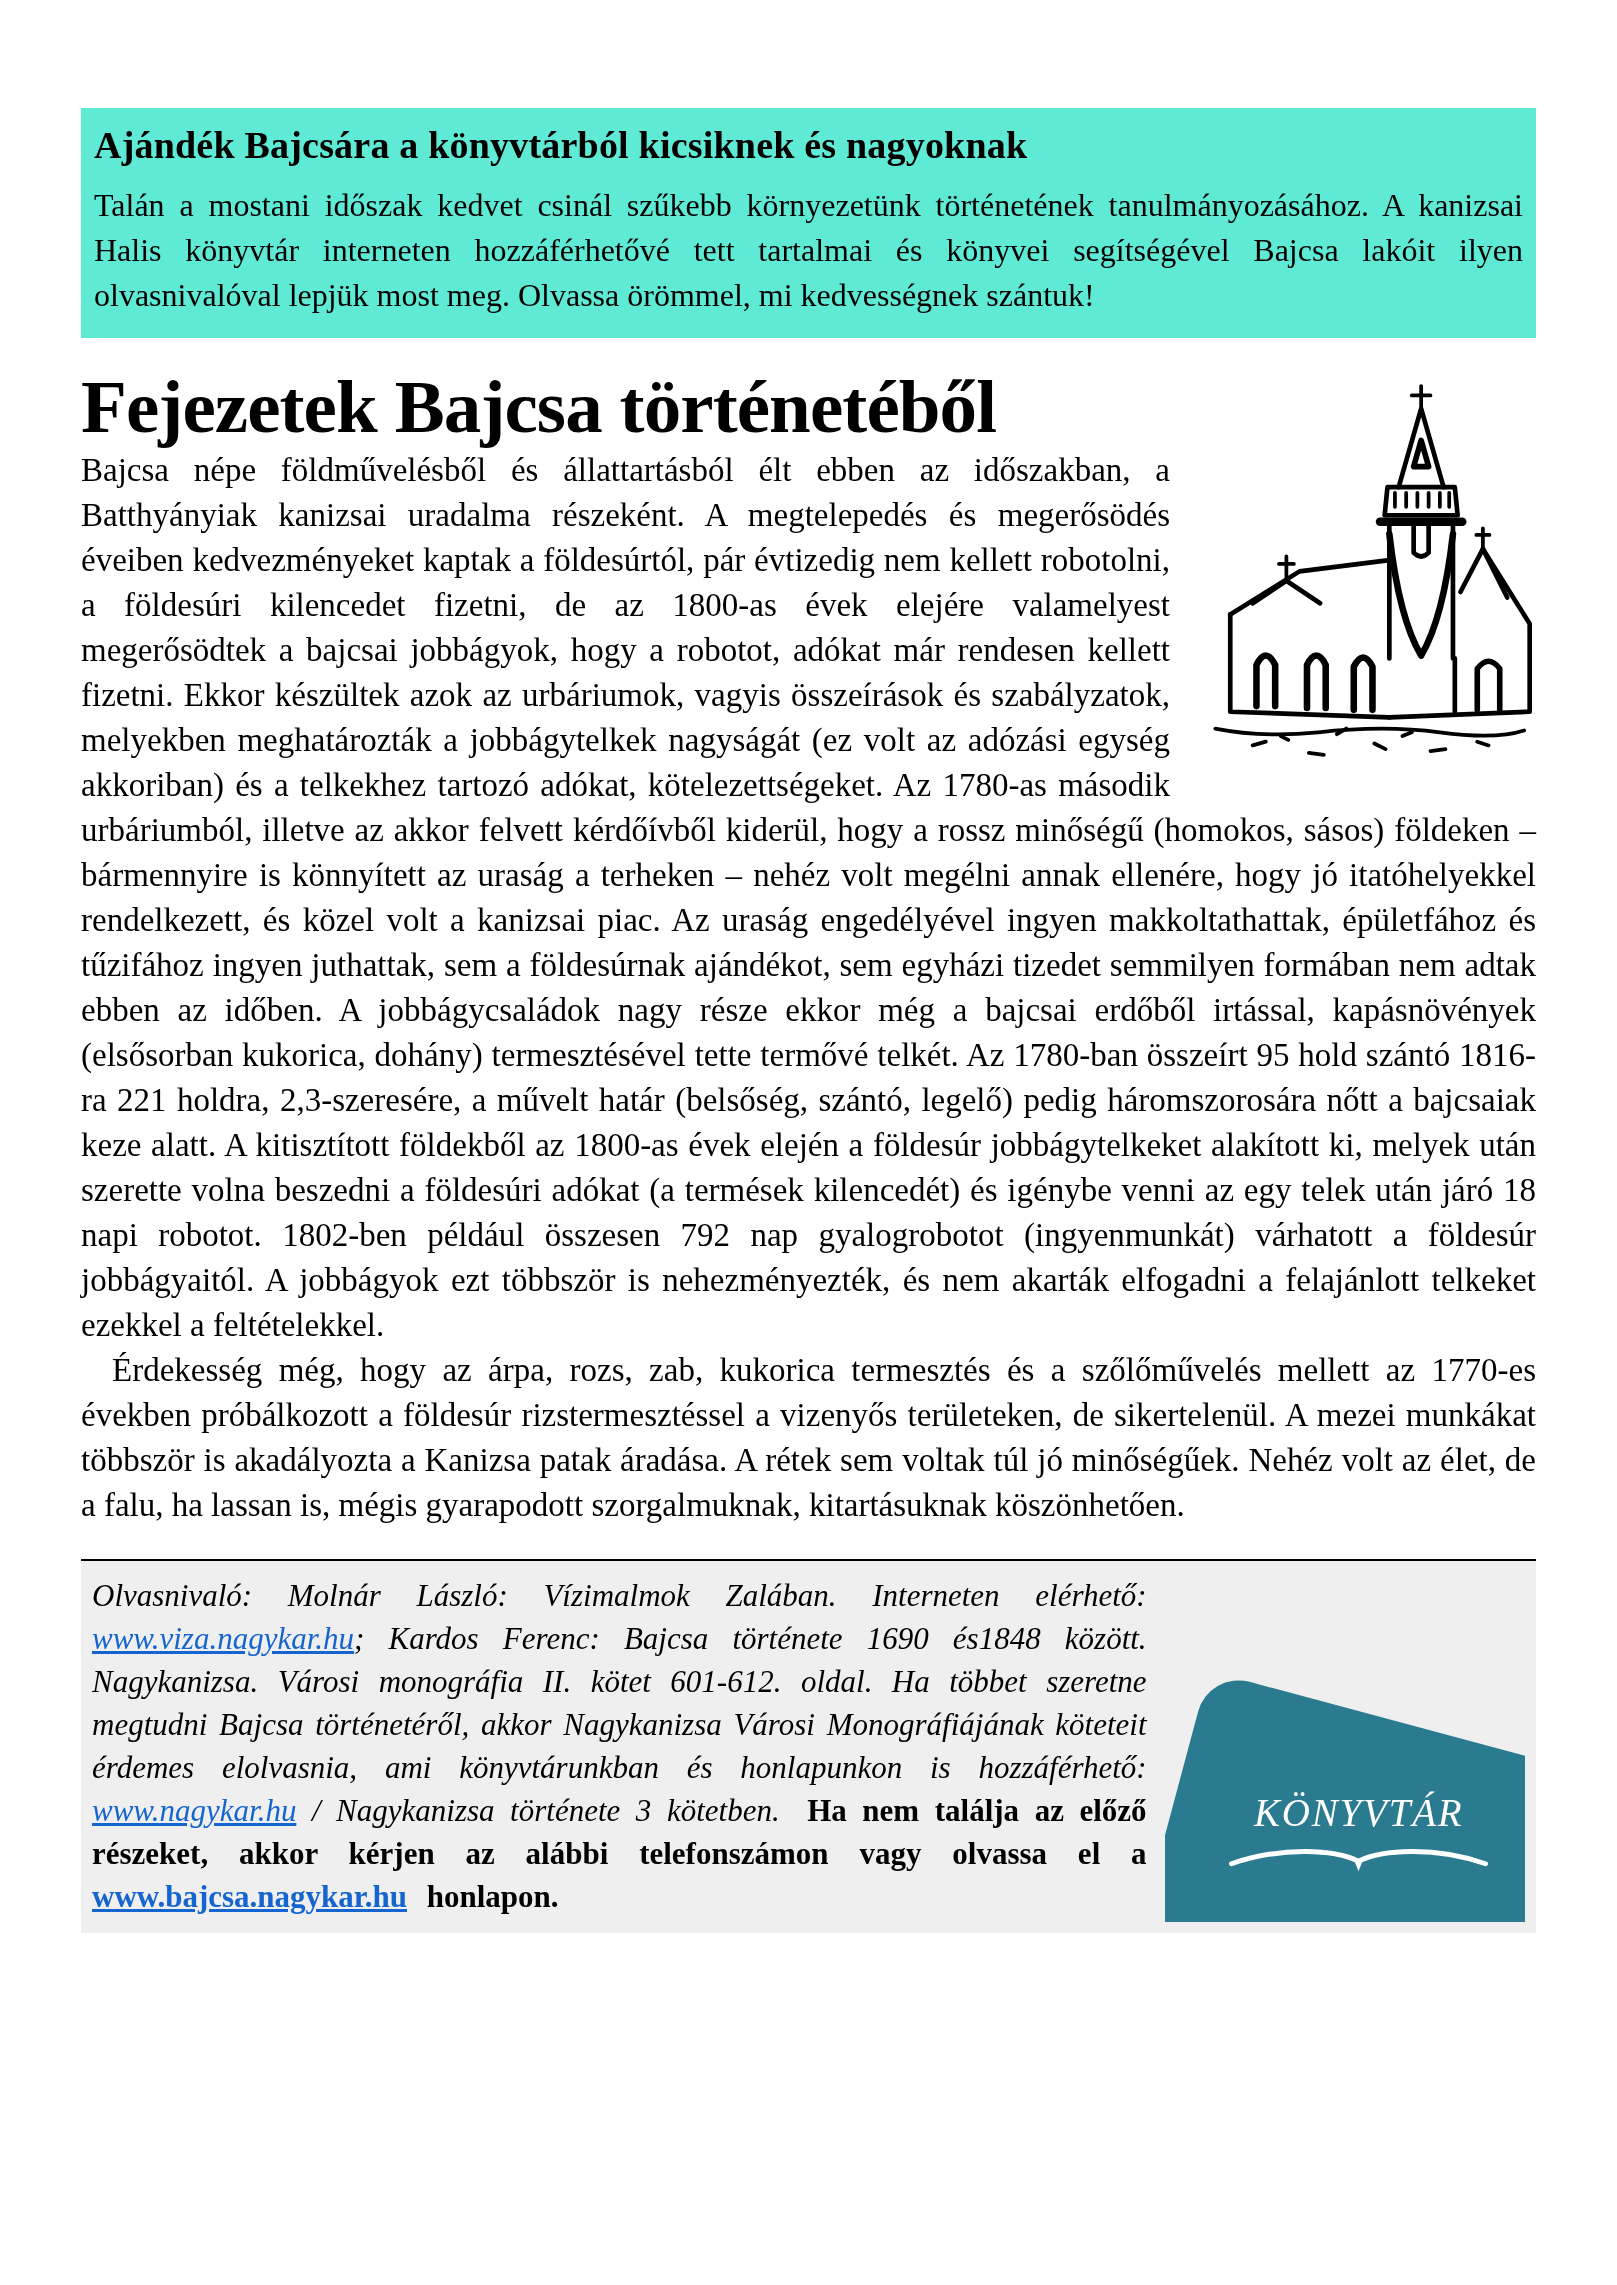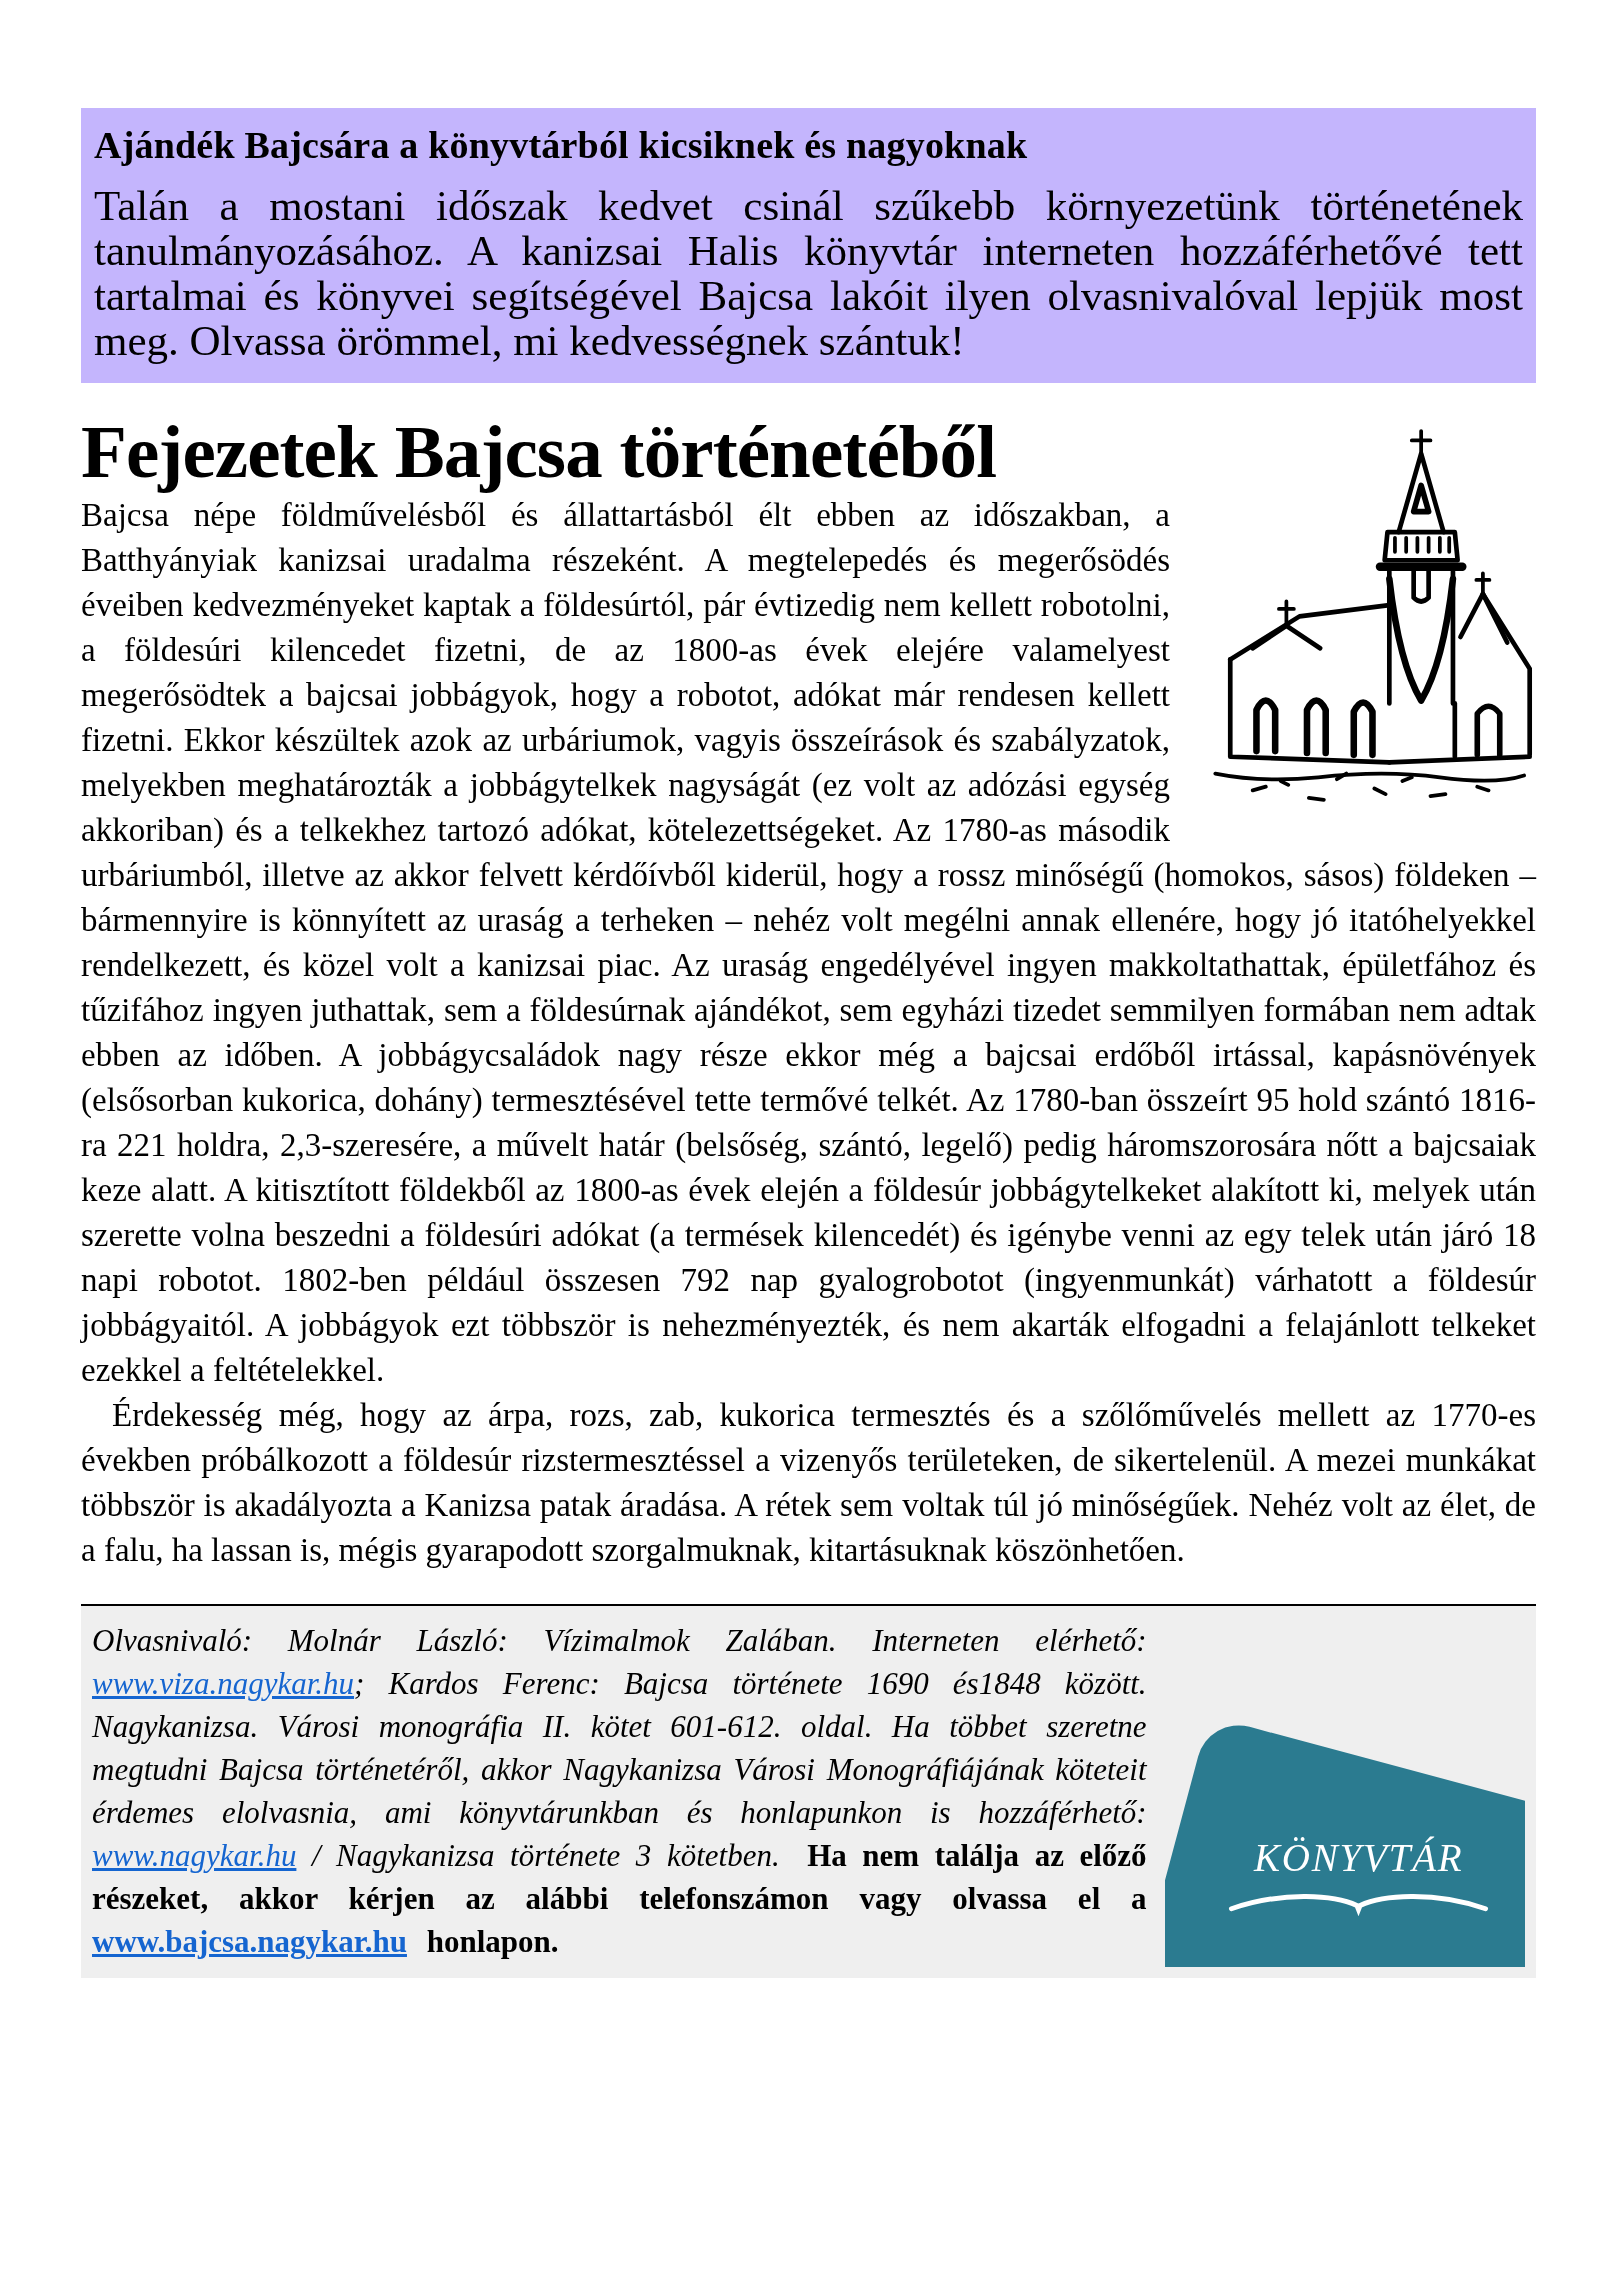--- a/index.html
+++ b/index.html
@@ -9,31 +9,31 @@
     font-family:"Liberation Serif", serif;
     color:#000;
     position:relative;
     overflow:hidden;
   }
   .content{ padding:0 81px; }
 
   
   .header-box{
     margin-top:108px;
-    background:#c4b5fd;
+    background:#5eead4;
     padding:14.7px 13px 20px 13px;
   }
   .header-title{
     font-size:38px;
     font-weight:bold;
     margin:0 0 16.5px 0;
     letter-spacing:0.2px;
   }
   .header-intro{
-    font-size:43px;
+    font-size:32px;
     line-height:45px;
     text-align:justify;
     margin:0;
   }
 
   
   .article{ margin-top:27.5px; }
   .church-float{
     float:right;
     width:342px;

